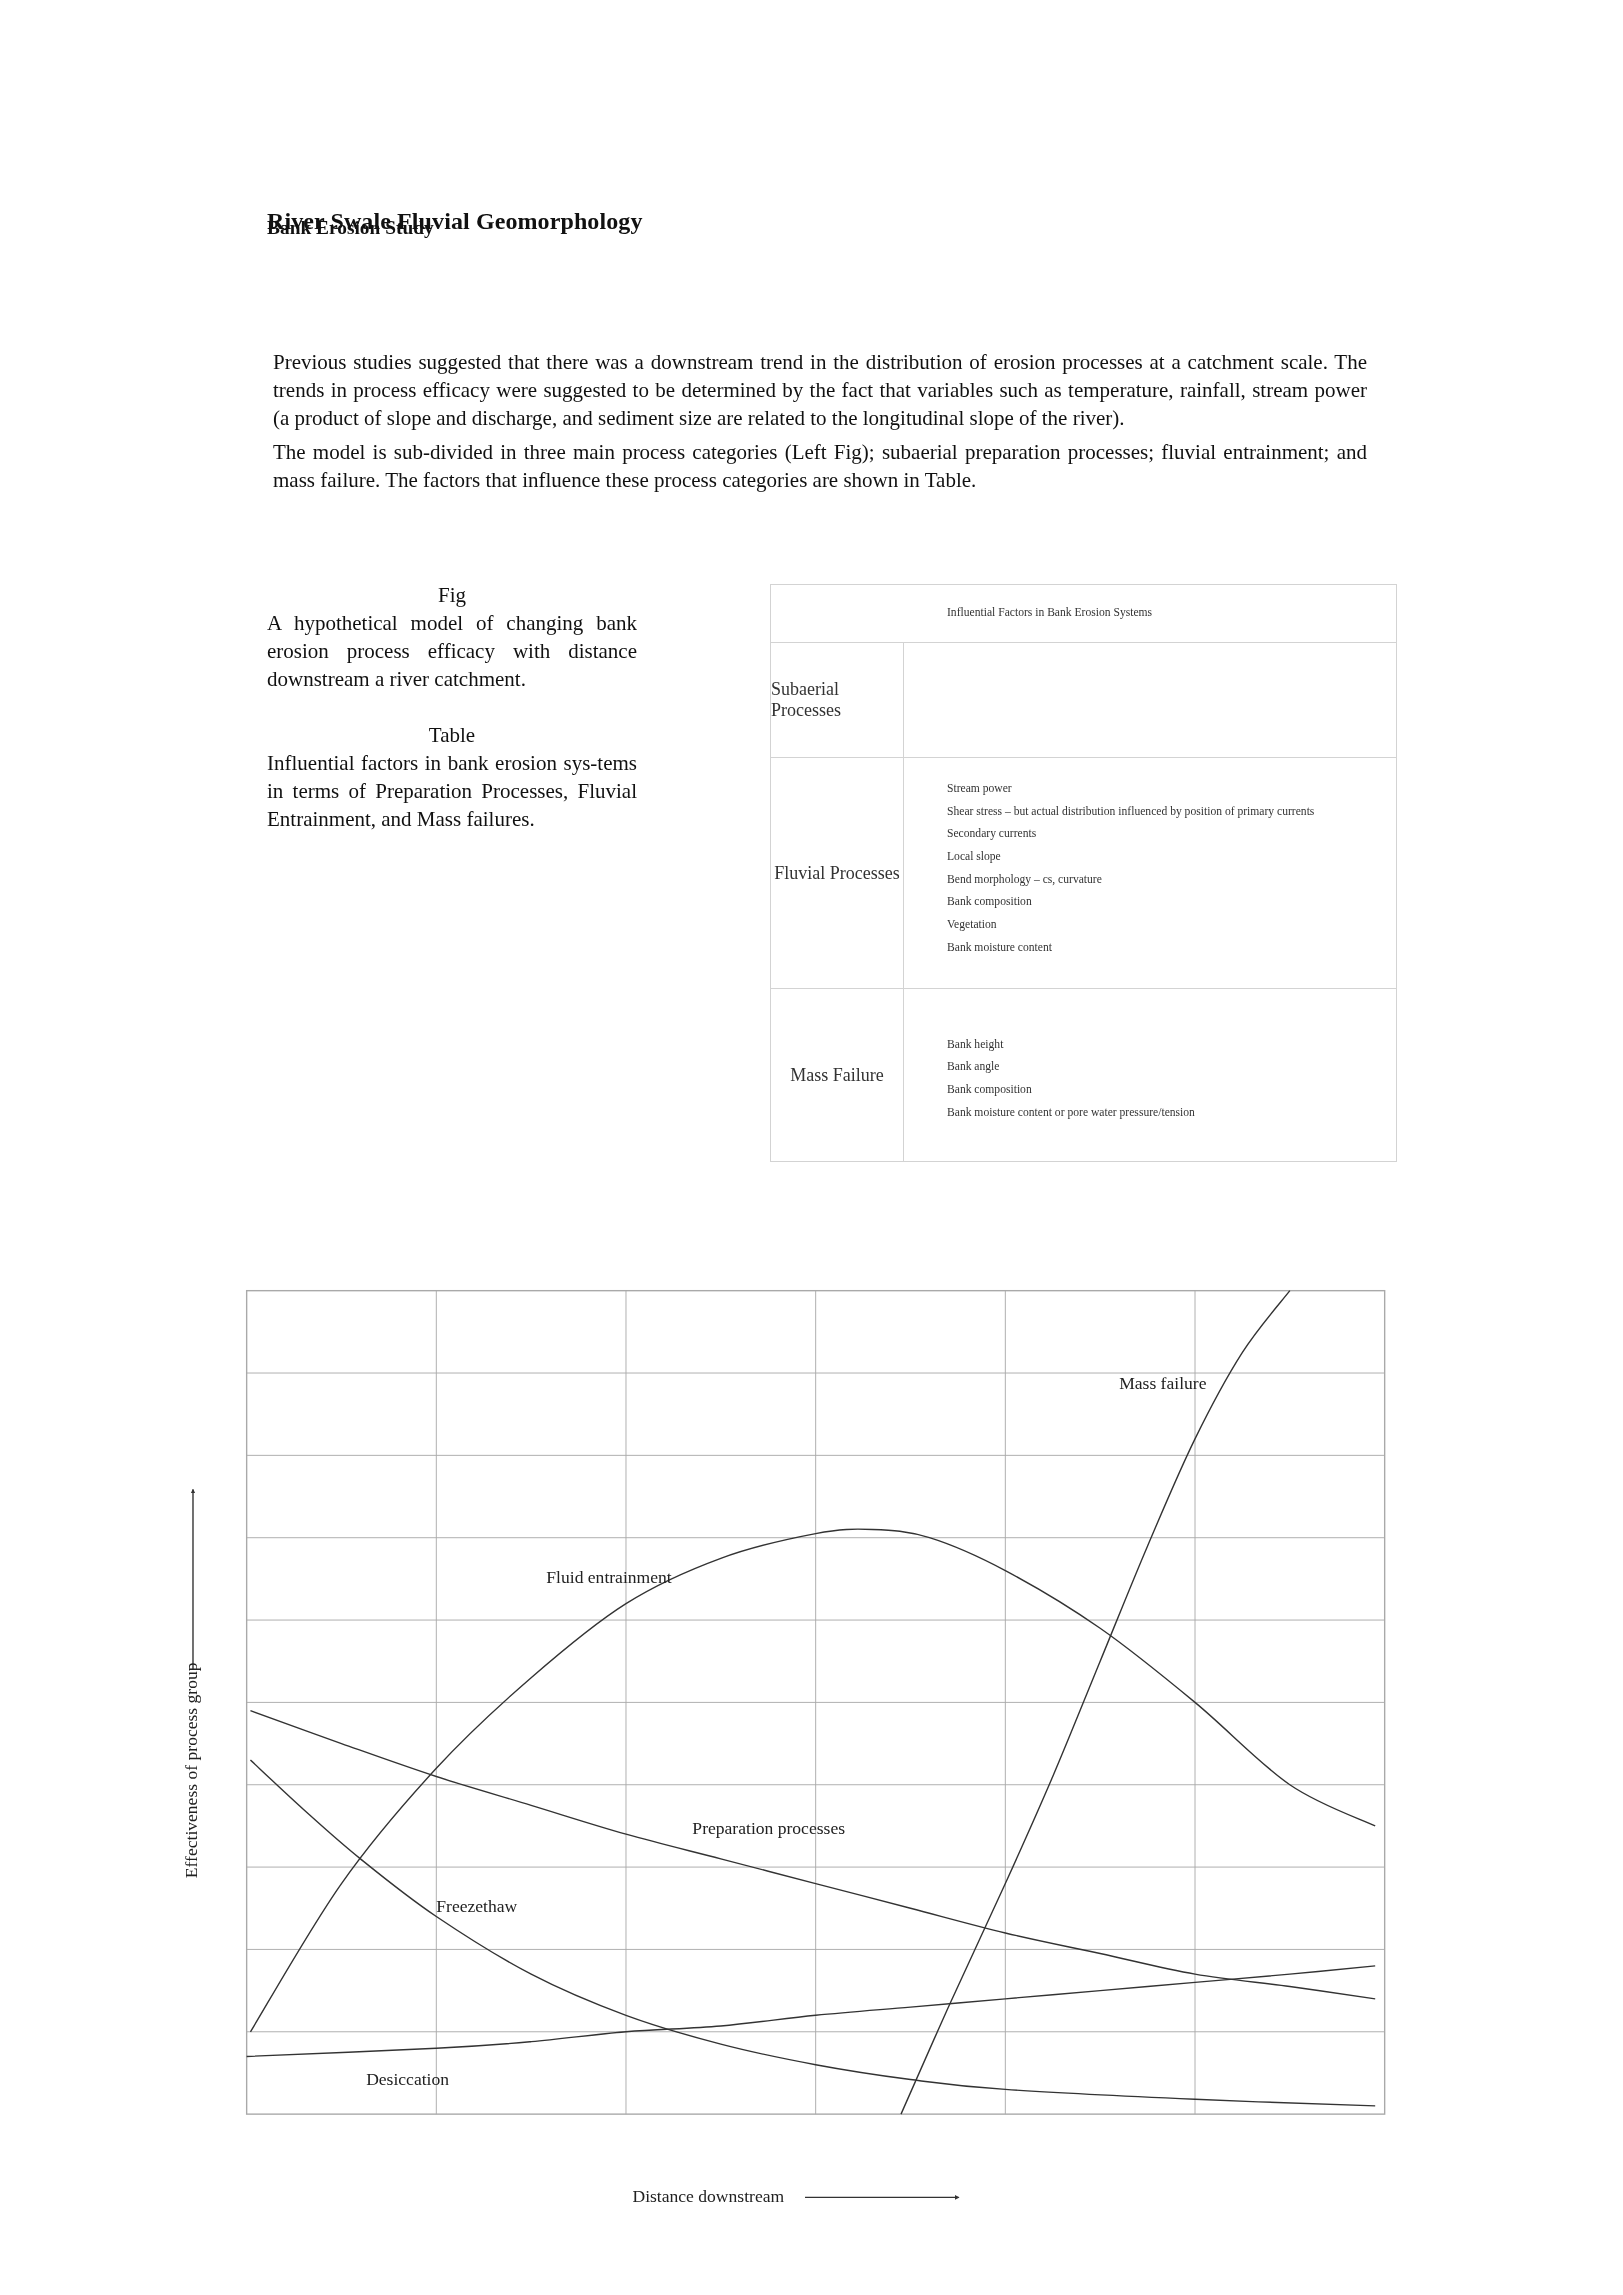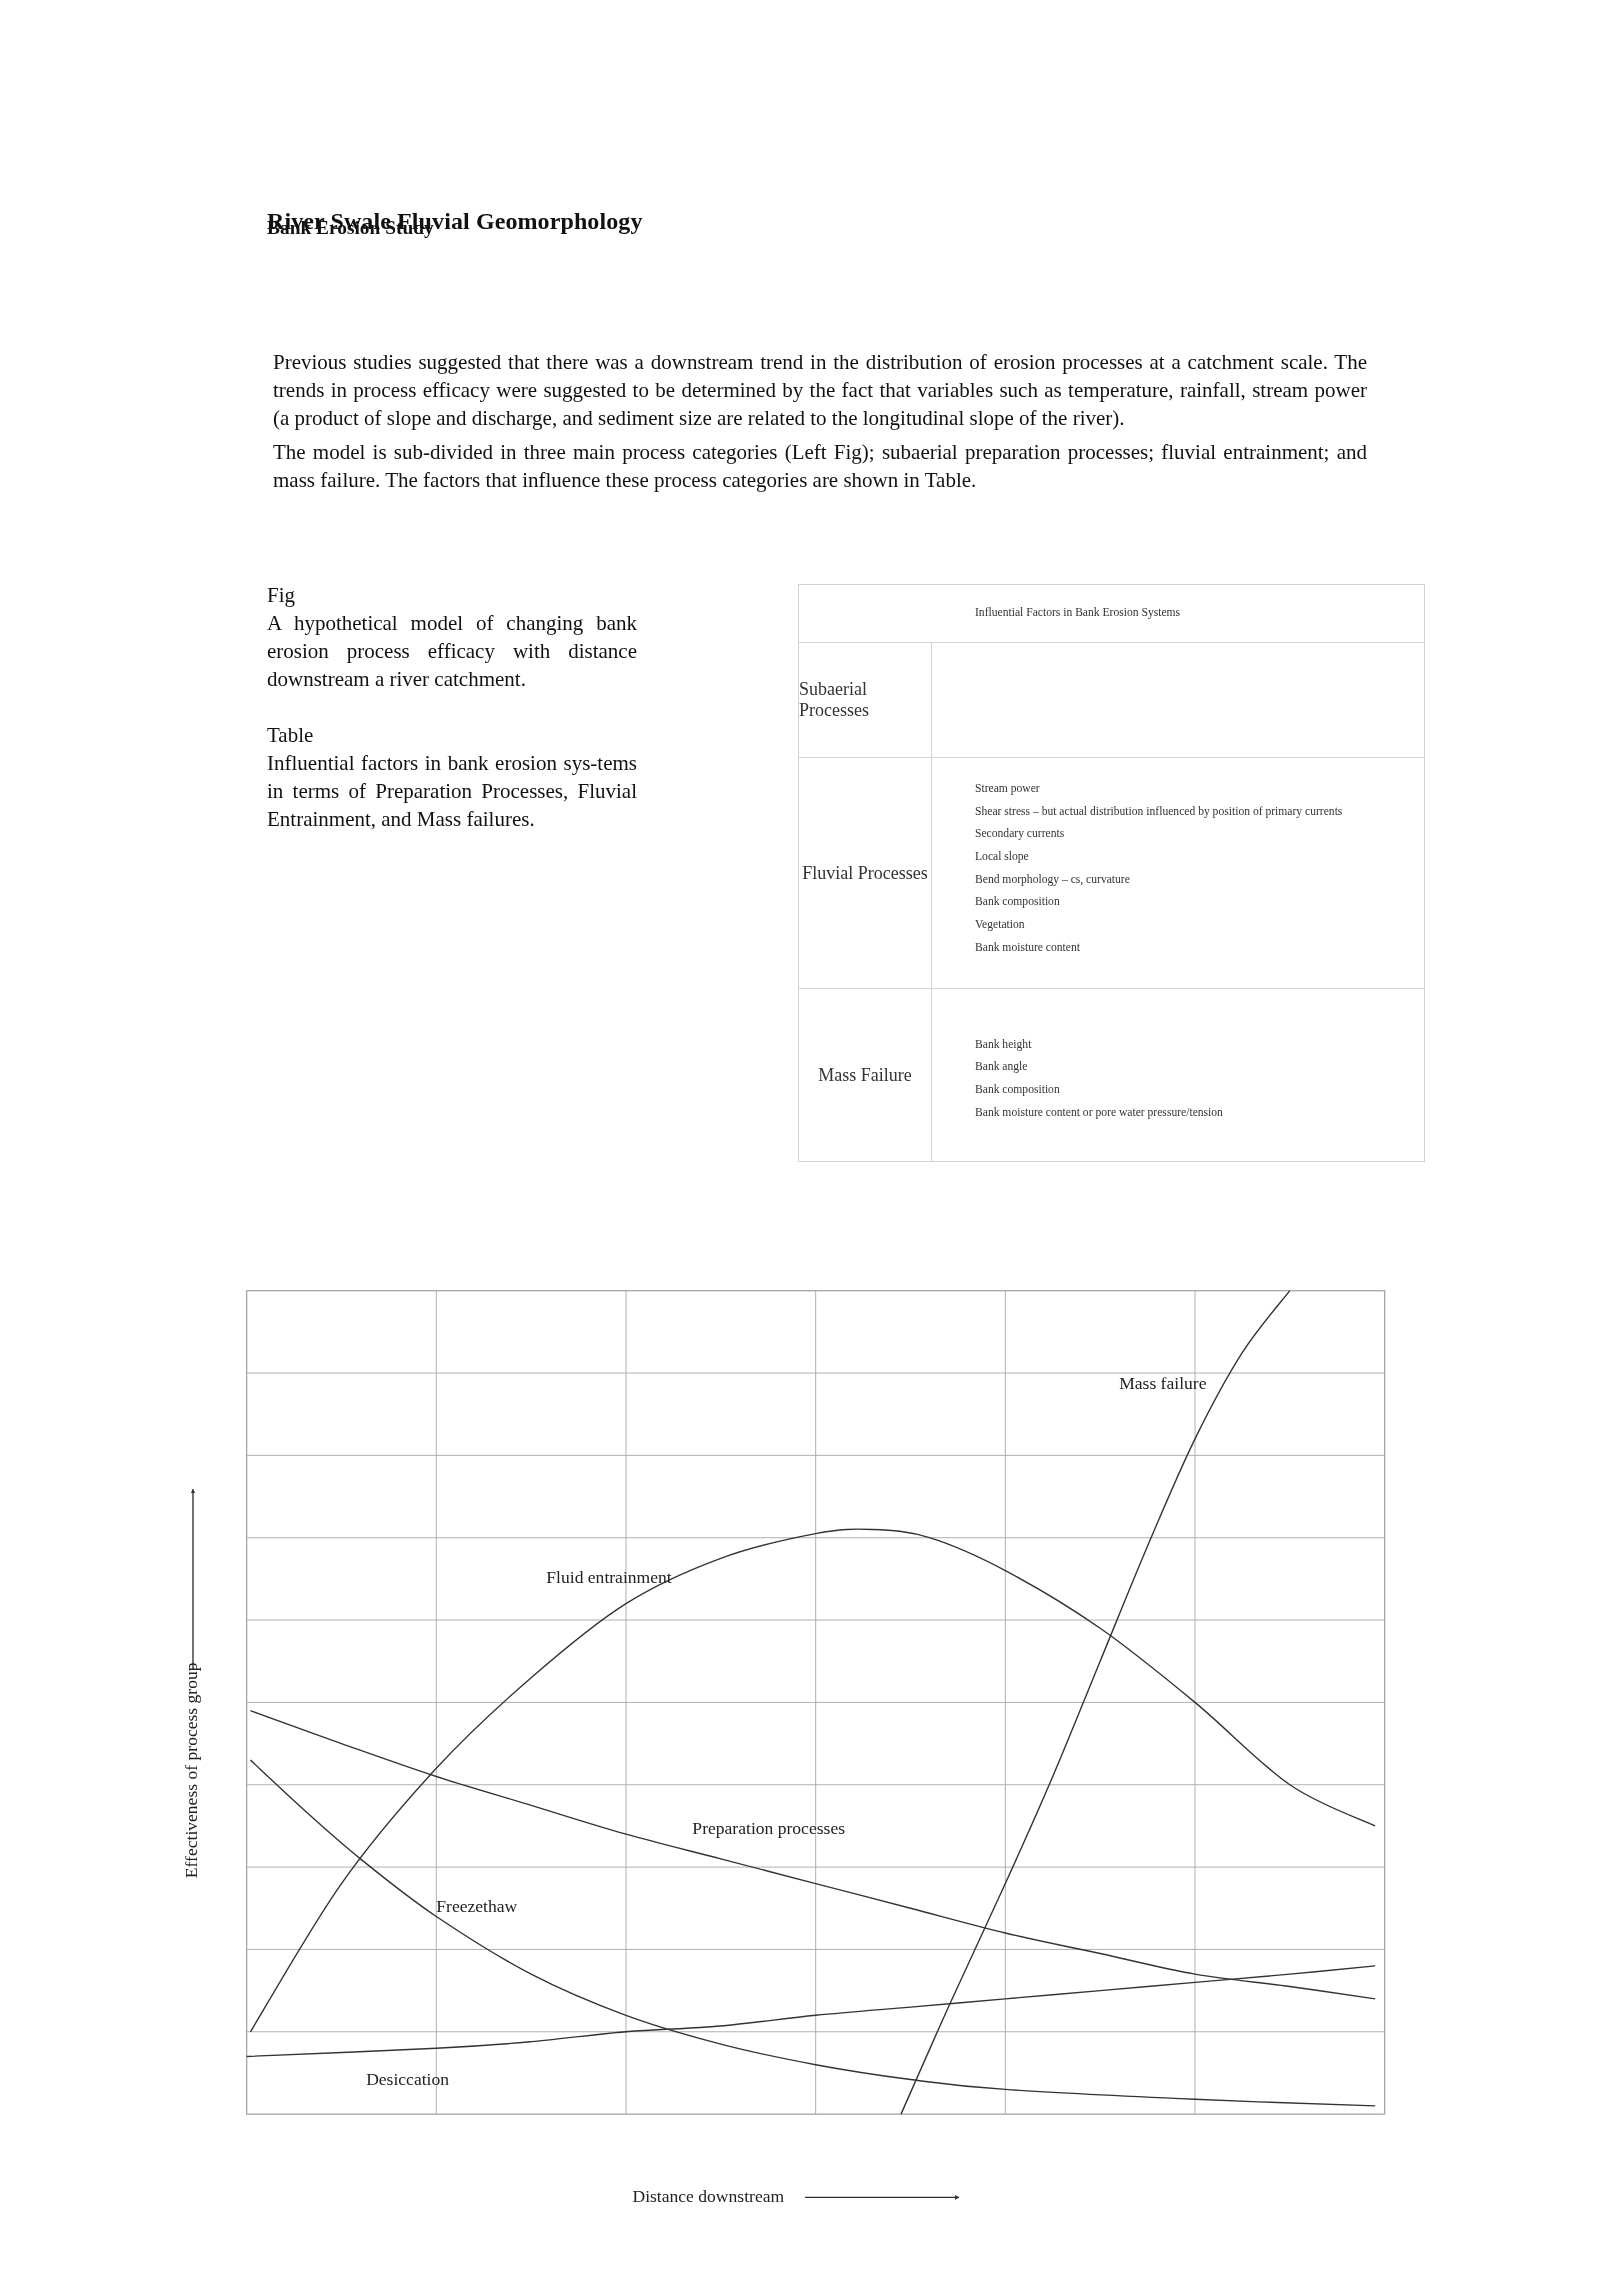--- a/index.html
+++ b/index.html
@@ -5,25 +5,25 @@
   html, body { margin: 0; padding: 0; background: #ffffff; }
   body { width: 1623px; height: 2295px; position: relative; overflow: hidden;
          font-family: "Liberation Serif", "DejaVu Serif", serif; color: #111; }
   .abs { position: absolute; }
   #title { left: 267px; top: 164px; font-size: 24px; font-weight: bold; letter-spacing: 0.1px; margin-top: 44px; }
   #subtitle { left: 267px; top: 217px; font-size: 19.4px; font-weight: bold; }
   #intro { left: 267px; top: 342px; width: 1106px; font-size: 21px; line-height: 28px; }
   #intro p { margin: 6px; text-align: justify; text-align-last: left; }
   #captions { left: 267px; top: 581px; width: 370px; font-size: 21px; line-height: 28px; }
   #captions .cap-block { margin-bottom: 28px; }
-  #captions .cap-head { display: block; }
+  #captions .cap-head { display: block; text-align: center; }
   #captions .cap-text { display: block; text-align: justify; }
 
   #factors-table { left: 770px; top: 584px; width: 627px; height: 578px;
-                   border: 1.4px solid #d3d3d3; box-sizing: border-box; margin-left: 28px; }
+                   border: 1.4px solid #d3d3d3; box-sizing: border-box; }
   #factors-table .row { position: absolute; left: 0; right: 0; border-bottom: 1.4px solid #d3d3d3; box-sizing: border-box; }
   #factors-table .row:last-child { border-bottom: none; }
   #factors-table .head-row { top: 0; height: 58px; }
   #factors-table .head-text { position: absolute; left: 176px; top: 0; height: 56px; line-height: 56px; font-size: 11.6px; color: #333; }
   #factors-table .cat { position: absolute; left: 0; top: 0; bottom: 0; width: 132px; border-right: 0.9px solid #d3d3d3;
                         display: flex; align-items: center; justify-content: center; font-size: 18px; color: #333; }
   #factors-table .items { position: absolute; left: 176px; top: 0; bottom: 0; right: 0; }
   #factors-table .item { position: absolute; left: 0; font-size: 11.6px; color: #333; white-space: nowrap; }
 
   #chart { left: 0; top: 0; width: 1623px; height: 2295px; }

